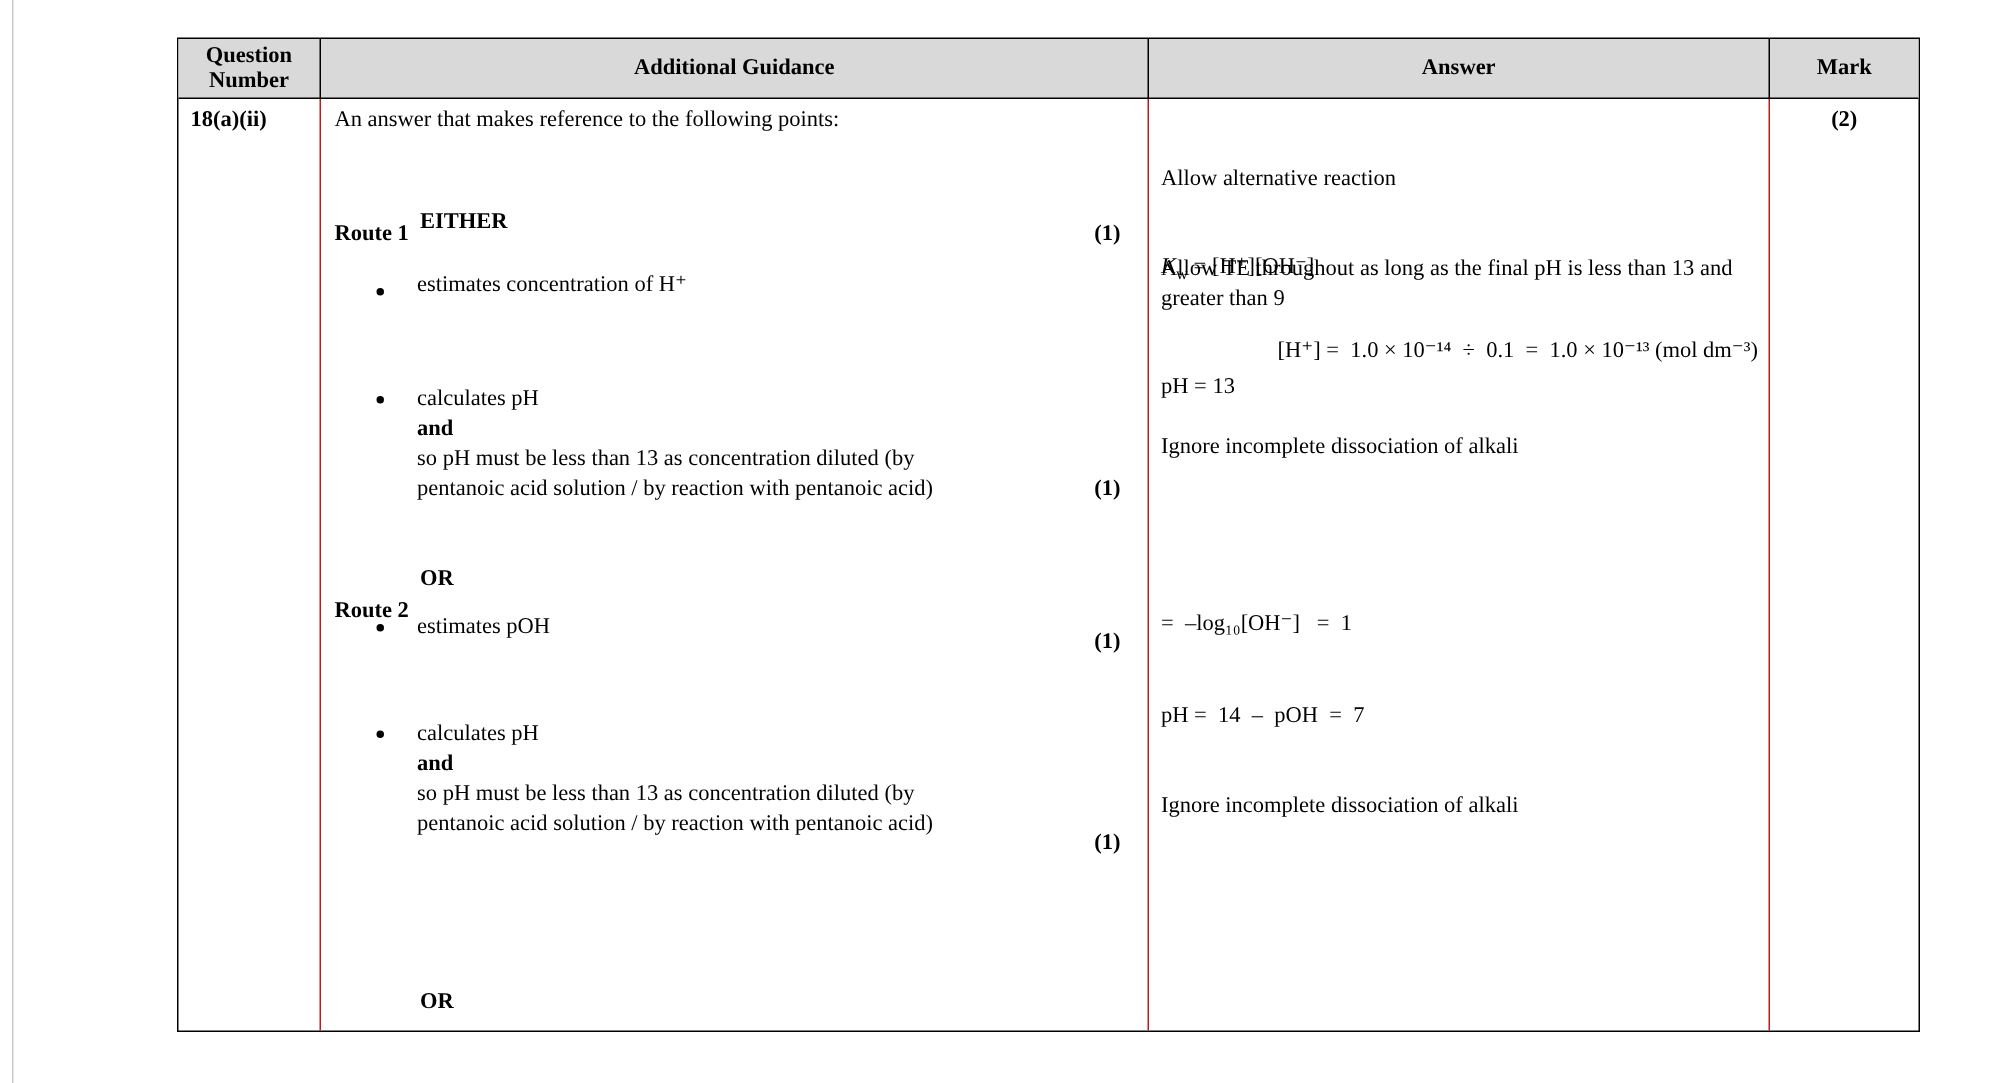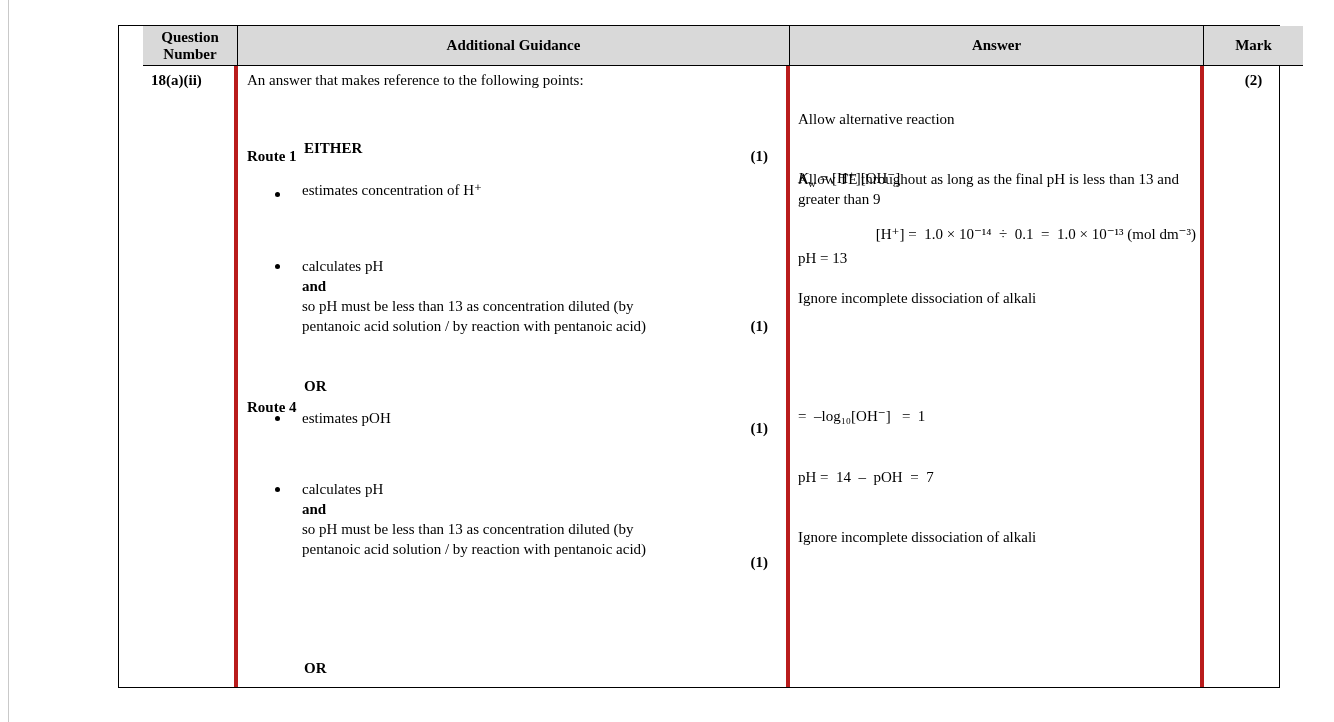--- a/index.html
+++ b/index.html
@@ -18,40 +18,39 @@
   .ms-table{
     position:absolute; left:118px; top:25px;
     width:1162px; height:663px;
     border:1px solid #000;
     box-sizing:border-box;
     background:#fff;
   }
   .thead, .tbody{
     display:grid;
     grid-template-columns:95px 552px 414px 99px;
-    margin-left:24px;
   }
   .thead{ height:40px; }
   .tbody{ height:580px; }
   .hcell{
     box-sizing:border-box;
     border-bottom:1px solid #000;
     background:#d9d9d9;
     display:flex; align-items:center; justify-content:center;
     text-align:center;
     font-weight:bold; font-size:15px; line-height:17px;
   }
   .hcell:not(:last-child){ border-right:1px solid #000; }
   .bcell{
     box-sizing:border-box;
     position:relative;
     font-size:15px; line-height:20px;
     height:621px;
   }
-  .bcell:not(:last-child){ border-right:4px solid #b91c1c; }
+  .bcell:not(:last-child){ border-right:1px solid #b91c1c; }
   .qn-text{ position:absolute; top:4px; left:8px; font-weight:bold; }
   .mark-text{ position:absolute; top:4px; left:0; width:100%; text-align:center; font-weight:bold; }
 
   .abs{ position:absolute; }
   .b{ font-weight:bold; }
   .ans-intro{ top:4px; left:9px; }
   .either{ top:72px; left:66px;text-align:center; }
   .route1{ top:80px; left:9px; }
   .route2{ top:331px; left:9px; }
   .or1{ top:310px; left:66px; }
@@ -114,21 +113,21 @@
         <div class="abs ans-item it2">
           <span class="dot"></span>
           <div class="ans-body">
             <div>calculates pH</div>
             <div class="b">and</div>
             <div>so pH must be less than 13 as concentration diluted (by pentanoic acid solution / by reaction with pentanoic acid)</div>
           </div>
         </div>
 
         <div class="abs or1 b">OR</div>
-        <div class="abs route2 b">Route 4</div>
+        <div class="abs route2 b">Route 2</div>
 
         <div class="abs ans-item it3">
           <span class="dot"></span>
           <div class="ans-body">estimates pOH</div>
         </div>
 
         <div class="abs ans-item it4">
           <span class="dot"></span>
           <div class="ans-body">
             <div>calculates pH</div>

